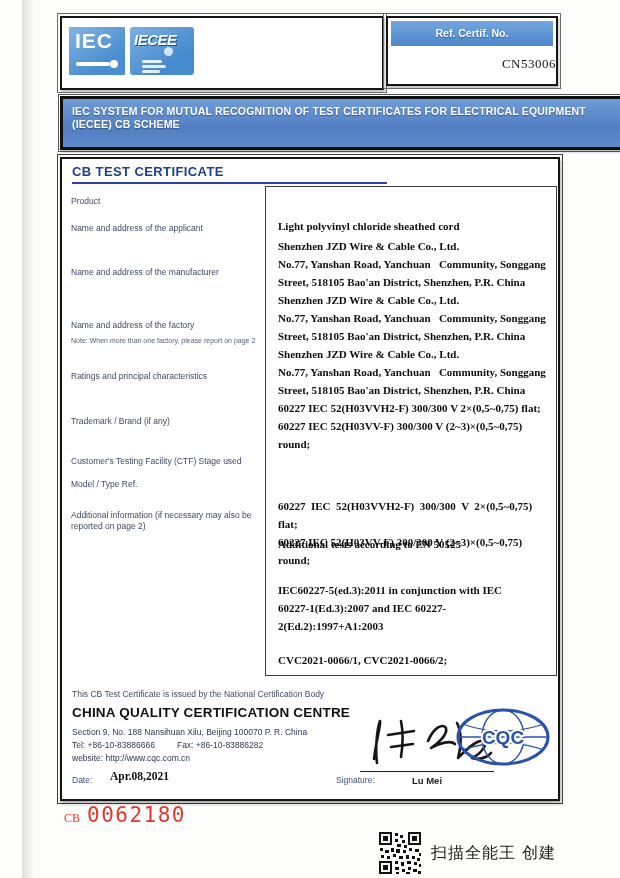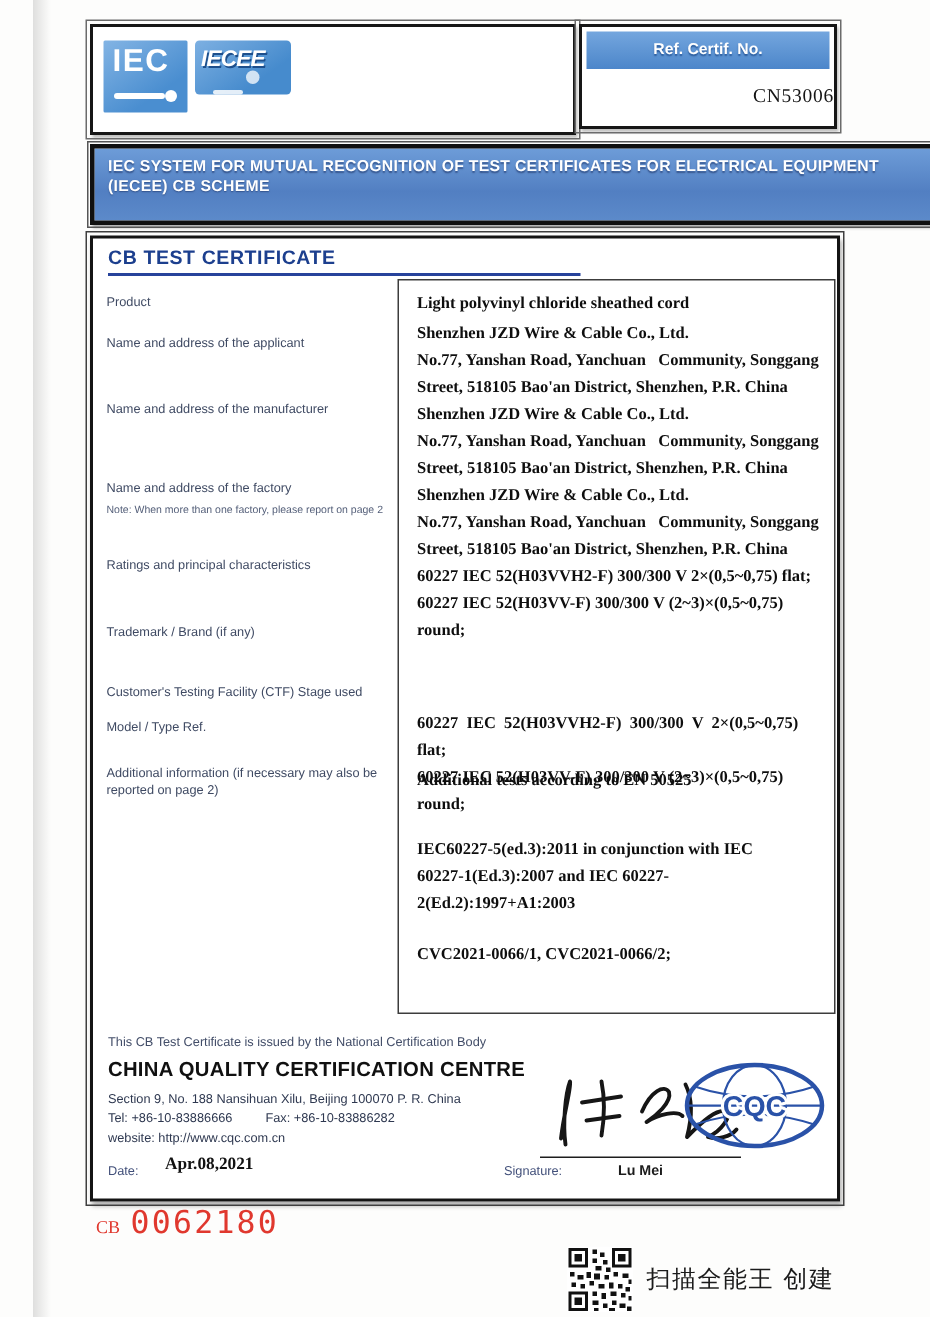--- a/index.html
+++ b/index.html
@@ -10,21 +10,21 @@
 
   
   .hdr-box{position:absolute;background:#fff;border:2px solid #161616;outline:1px solid #6b6b6b;
     outline-offset:2px;box-sizing:border-box;box-shadow:1px 2px 2px rgba(0,0,0,.25);}
   .logo-box{left:60px;top:16px;width:324px;height:74px;}
   .iec-tile{position:absolute;left:7px;top:9px;width:56px;height:48px;border-radius:1px;
     background:linear-gradient(145deg,#83b4e4,#4a8ed0 70%);color:#fff;}
   .iec-text{position:absolute;left:6px;top:2px;font-size:21px;font-weight:bold;letter-spacing:1px;}
   .iec-bar{position:absolute;left:7px;bottom:9px;width:34px;height:4px;background:#fff;border-radius:2px;}
   .iec-dot{position:absolute;right:7px;bottom:7px;width:8px;height:8px;background:#fff;border-radius:50%;}
-  .iecee-tile{position:absolute;left:68px;top:9px;width:64px;height:36px;border-radius:3px;
+  .iecee-tile{position:absolute;left:68px;top:9px;width:64px;height:48px;border-radius:3px;
     background:linear-gradient(145deg,#7db0e2,#468bcd 70%);color:#fff;}
   .iecee-text{position:absolute;left:4px;top:4px;font-size:15px;font-weight:bold;font-style:italic;
     letter-spacing:-.5px;text-shadow:1px 1px 0 #1d4f8c;}
   .fig-head{position:absolute;left:34px;top:20px;width:9px;height:9px;border-radius:50%;background:rgba(255,255,255,.75);}
   .fig-line{position:absolute;left:12px;height:3px;background:rgba(255,255,255,.85);border-radius:2px;}
 
   .ref-box{left:386px;top:16px;width:172px;height:70px;}
   .ref-band{position:absolute;left:3px;right:3px;top:3px;height:25px;
     background:linear-gradient(#74a6de,#4c86ca);}
   .ref-label{width:100%;text-align:center;line-height:25px;font-size:10.5px;font-weight:bold;color:#fff;
@@ -45,21 +45,21 @@
     box-shadow:1px 3px 3px rgba(0,0,0,.3);}
   .cert-title{position:absolute;left:10px;top:5px;font-size:13px;font-weight:bold;color:#1c3f8e;letter-spacing:.4px;}
   .title-rule{position:absolute;left:10px;top:23px;width:315px;border-top:2px solid #27439b;}
 
   .f-label{position:absolute;left:9px;width:192px;font-size:8.5px;color:#3f4a63;line-height:11px;}
   .f-note{position:absolute;left:9px;width:200px;font-size:7px;color:#55607a;}
 
   .value-box{position:absolute;left:203px;top:27px;width:292px;height:490px;border:1px solid #3c3c3c;
     background:#fff;box-sizing:border-box;}
   .val{position:absolute;left:12px;right:6px;font-family:"Liberation Serif",serif;font-weight:bold;
-    font-size:11px;color:#0e0e0e;line-height:18px;white-space:pre-wrap;}
+    font-size:11px;color:#0e0e0e;line-height:18px;white-space:pre-wrap;margin-top:24px;}
 
   .issued{position:absolute;left:10px;top:530px;font-size:8.5px;color:#424d68;}
   .cqcc-name{position:absolute;left:10px;top:546px;font-size:13.5px;font-weight:bold;color:#101010;letter-spacing:.2px;}
   .cqcc-line{position:absolute;left:10px;font-size:8.5px;color:#2e3850;}
   .fax-span{margin-left:22px;}
   .date-label{position:absolute;left:10px;top:616px;font-size:8.5px;color:#42507a;}
   .date-value{position:absolute;left:48px;top:611px;font-family:"Liberation Serif",serif;font-weight:bold;
     font-size:11.5px;color:#111;}
   .sig-label{position:absolute;left:274px;top:616px;font-size:8.5px;color:#42507a;}
   .sig-svg{position:absolute;left:298px;top:554px;}

